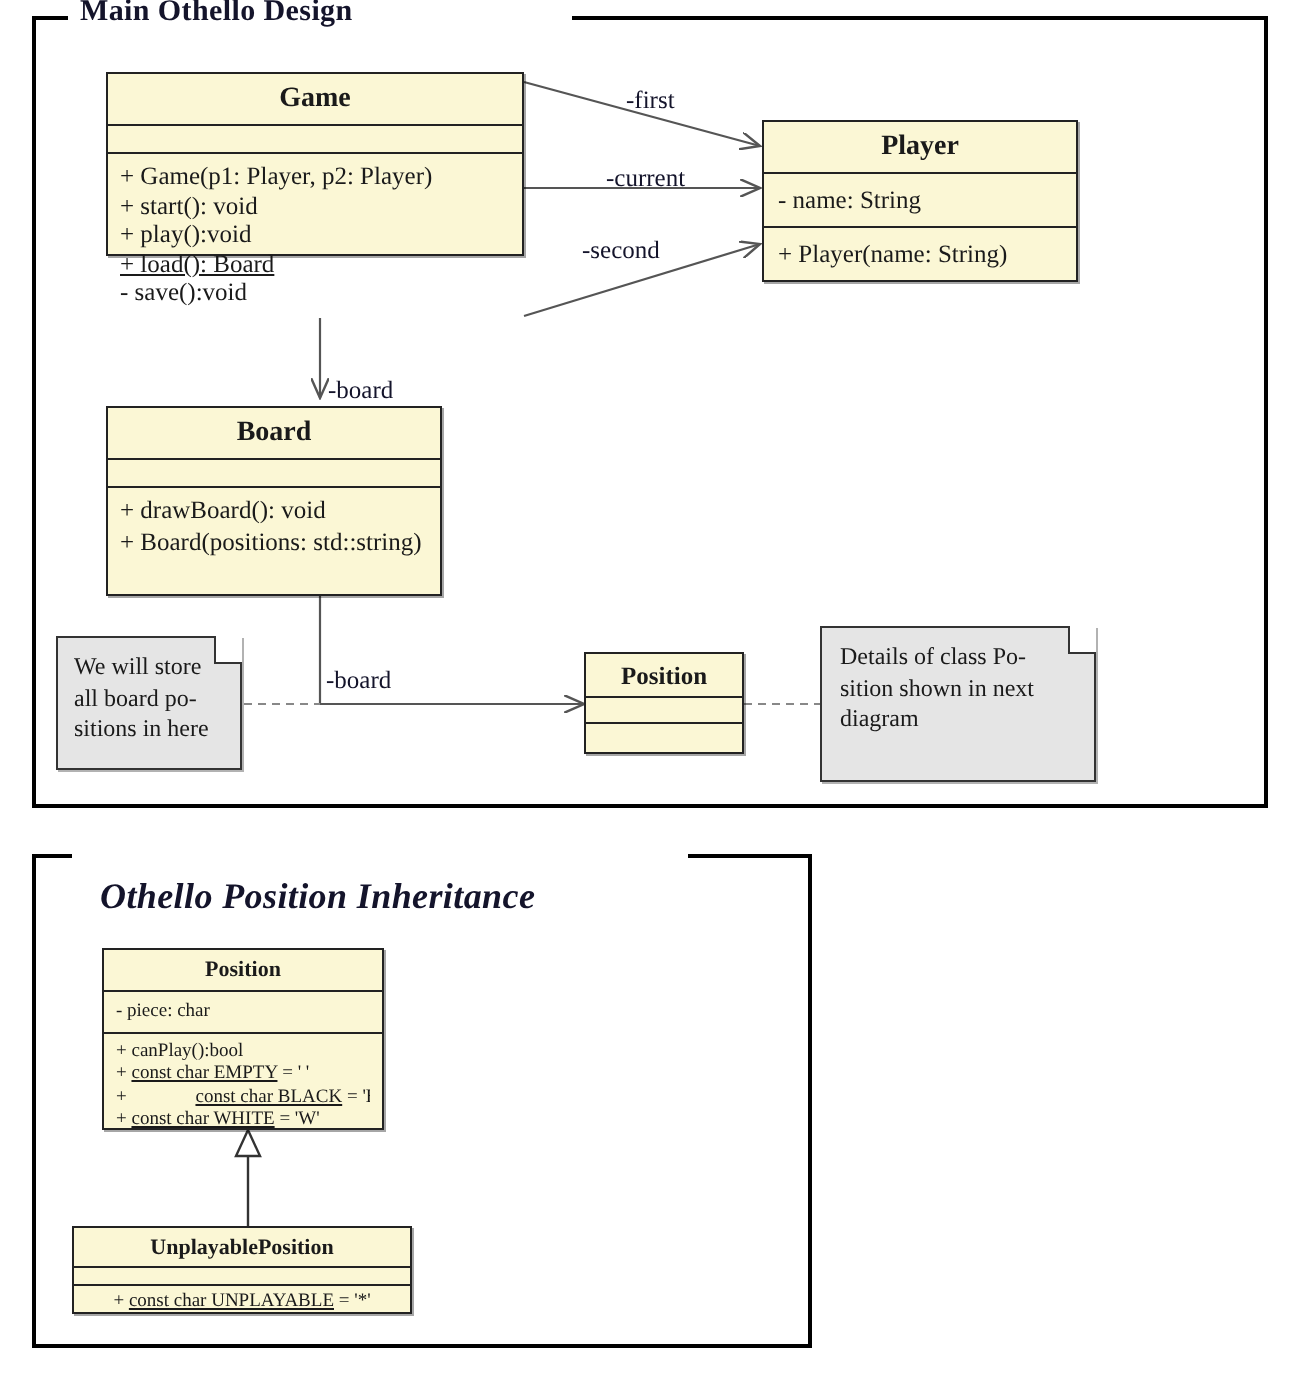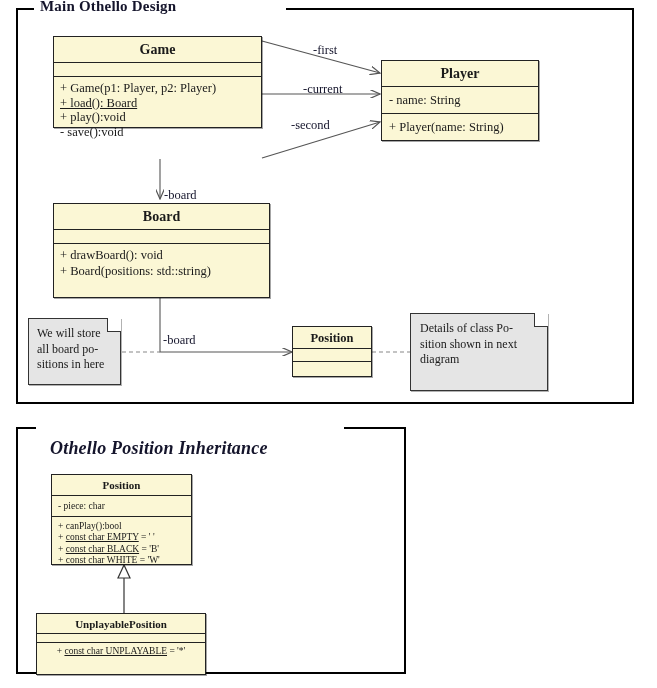--- a/index.html
+++ b/index.html
@@ -161,37 +161,38 @@
 
 <div class="frame" style="left:16px; top:8px; width:618px; height:396px;"></div>
 <div class="frame-title-gap" style="left:34px; top:5px; width:252px;"></div>
 <div class="frame-title" style="left:40px; top:-2px; font-size:15px;">Main Othello Design</div>
 
 <div class="uml-class" style="left:53px; top:36px; width:209px; height:92px;">
   <div class="uml-name" style="height:26px; line-height:26px; font-size:14px;">Game</div>
   <div class="uml-attrs" style="height:14px;"></div>
   <div class="uml-ops" style="padding:4px 6px 0 6px; font-size:12.5px; line-height:14.6px;">
     <div class="uml-line">+ Game(p1: Player, p2: Player)</div>
+    <div class="uml-line">+ start(): void</div>
+    <div class="uml-line">+ play():void</div>
     <div class="uml-line"><span class="u" style="text-decoration:underline;">+ load(): Board</span></div>
-    <div class="uml-line">+ play():void</div>
     <div class="uml-line">- save():void</div>
   </div>
 </div>
 
 <div class="uml-class" style="left:381px; top:60px; width:158px; height:81px;">
   <div class="uml-name" style="height:26px; line-height:26px; font-size:14px;">Player</div>
   <div class="uml-attrs" style="height:27px; padding:5px 7px 0 7px; font-size:12.5px; line-height:16px;">
     <div class="uml-line">- name: String</div>
   </div>
   <div class="uml-ops" style="padding:5px 7px 0 7px; font-size:12.5px; line-height:16px;">
     <div class="uml-line">+ Player(name: String)</div>
   </div>
 </div>
 
-<div class="uml-class" style="left:53px; top:203px; width:217px; height:95px;">
+<div class="uml-class" style="left:53px; top:203px; width:168px; height:95px;">
   <div class="uml-name" style="height:26px; line-height:26px; font-size:14px;">Board</div>
   <div class="uml-attrs" style="height:14px;"></div>
   <div class="uml-ops" style="padding:4px 6px 0 6px; font-size:12.5px; line-height:15.5px;">
     <div class="uml-line">+ drawBoard():  void</div>
     <div class="uml-line">+ Board(positions:  std::string)</div>
   </div>
 </div>
 
 <div class="uml-class" style="left:292px; top:326px; width:80px; height:51px;">
   <div class="uml-name" style="height:22px; line-height:22px; font-size:12.5px;">Position</div>
@@ -220,24 +221,24 @@
 <div class="frame-title" style="left:50px; top:438px; font-size:18px;font-style:italic;">Othello Position Inheritance</div>
 
 <div class="uml-class" style="left:51px; top:474px; width:141px; height:91px;">
   <div class="uml-name" style="height:21px; line-height:21px; font-size:11px;">Position</div>
   <div class="uml-attrs" style="height:21px; padding:4px 6px 0 6px; font-size:9.5px; line-height:13px;">
     <div class="uml-line">- piece:  char</div>
   </div>
   <div class="uml-ops" style="padding:4px 6px 0 6px; font-size:9.5px; line-height:11.4px;">
     <div class="uml-line">+ canPlay():bool</div>
     <div class="uml-line">+ <span class="u" style="text-decoration:underline;">const char EMPTY</span><span> = ' '</span></div>
-    <div class="uml-line">+ <span class="u" style="text-decoration:underline;">const char BLACK</span><span> = 'B'</span></div>
+    <div class="uml-line">+ <span class="u" style="text-decoration:underline;margin-left:32px;">const char BLACK</span><span> = 'B'</span></div>
     <div class="uml-line">+ <span class="u" style="text-decoration:underline;">const char WHITE</span><span> = 'W'</span></div>
   </div>
 </div>
 
-<div class="uml-class" style="left:36px; top:613px; width:170px; height:62px;">
+<div class="uml-class" style="left:36px; top:613px; width:170px; height:44px;">
   <div class="uml-name" style="height:20px; line-height:20px; font-size:11px;">UnplayablePosition</div>
   <div class="uml-attrs" style="height:9px;"></div>
   <div class="uml-ops" style="padding:3px 6px 0 6px; font-size:9.5px; line-height:11.4px;text-align:center;">
     <div class="uml-line">+ <span class="u" style="text-decoration:underline;">const char UNPLAYABLE</span><span> = '*'</span></div>
   </div>
 </div>
 
 </body></html>

